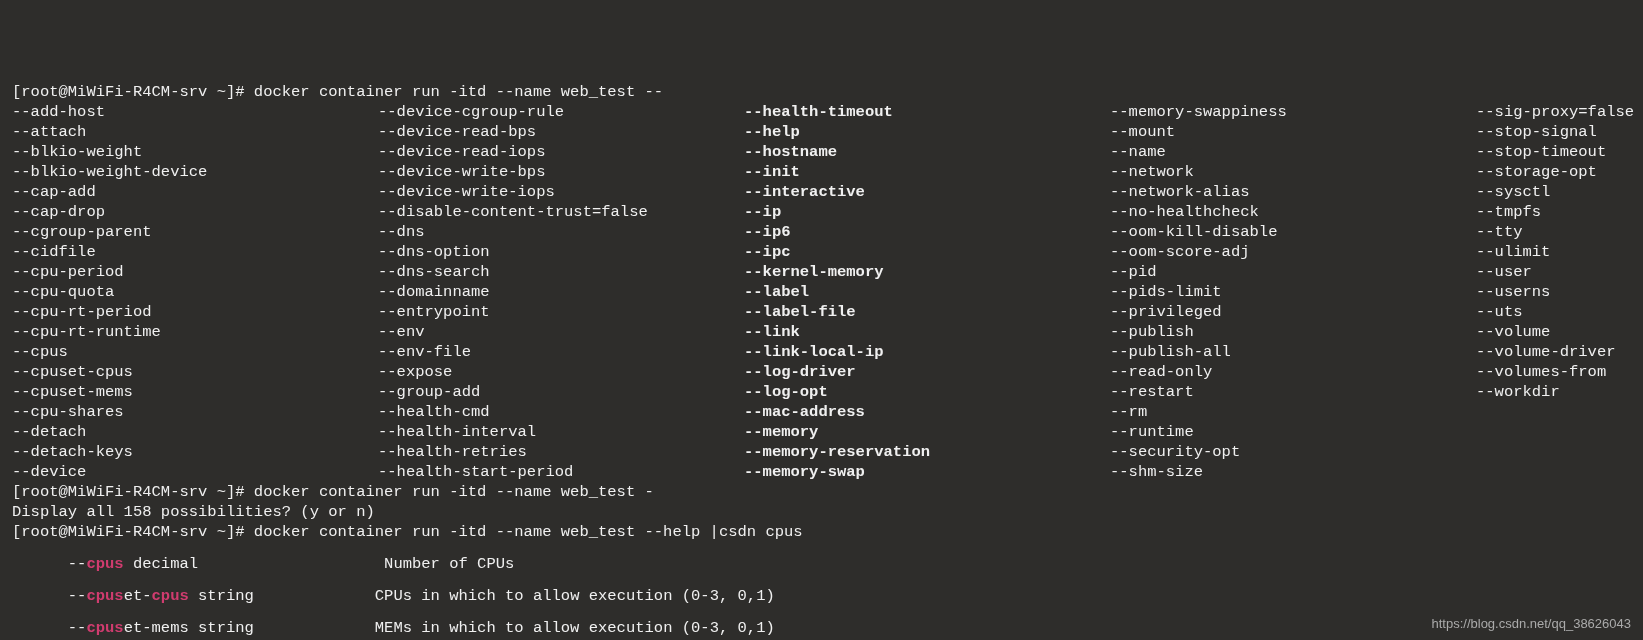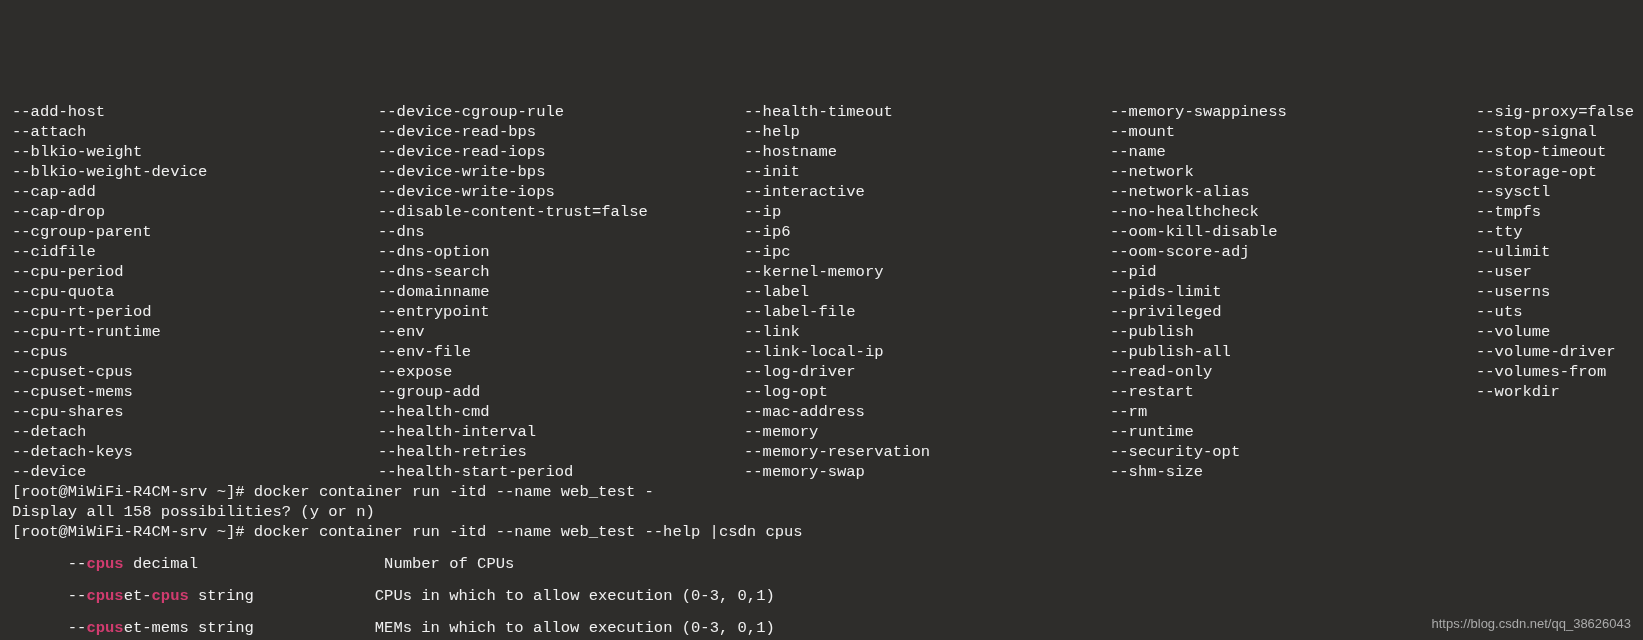--- a/index.html
+++ b/index.html
@@ -20,21 +20,21 @@
   .cmd { color: #f0f0f0; }
   .columns {
     display: flex;
     gap: 40px;
   }
   .col {
     flex: 0 0 auto;
   }
   .col1 { width: 326px; }
   .col2 { width: 326px; }
-  .col3 { width: 326px; }
+  .col3 { width: 326px; font-weight: bold; }
   .col4 { width: 326px; }
   .col5 { width: auto; }
   .hl { color: #d03c6f; font-weight: bold; }
   .cursor {
     display: inline-block;
     width: 9px;
     height: 17px;
     background: #f0f0f0;
     vertical-align: text-bottom;
   }
@@ -48,21 +48,21 @@
     white-space: nowrap;
   }
   .opt { display: block; }
   .help-line { display: block; margin-top: 12px; }
 </style>
 </head>
 <body>
 
 
 
-<div>
+<div><span><span class="prompt-user">[root@MiWiFi-R4CM-srv ~]# </span><span class="cmd">docker container run -itd --name web_test --</span></span>
 <div class="columns"><div class="col col1" id="c1"><span class="opt">--add-host</span><span class="opt">--attach</span><span class="opt">--blkio-weight</span><span class="opt">--blkio-weight-device</span><span class="opt">--cap-add</span><span class="opt">--cap-drop</span><span class="opt">--cgroup-parent</span><span class="opt">--cidfile</span><span class="opt">--cpu-period</span><span class="opt">--cpu-quota</span><span class="opt">--cpu-rt-period</span><span class="opt">--cpu-rt-runtime</span><span class="opt">--cpus</span><span class="opt">--cpuset-cpus</span><span class="opt">--cpuset-mems</span><span class="opt">--cpu-shares</span><span class="opt">--detach</span><span class="opt">--detach-keys</span><span class="opt">--device</span></div><div class="col col2" id="c2"><span class="opt">--device-cgroup-rule</span><span class="opt">--device-read-bps</span><span class="opt">--device-read-iops</span><span class="opt">--device-write-bps</span><span class="opt">--device-write-iops</span><span class="opt">--disable-content-trust=false</span><span class="opt">--dns</span><span class="opt">--dns-option</span><span class="opt">--dns-search</span><span class="opt">--domainname</span><span class="opt">--entrypoint</span><span class="opt">--env</span><span class="opt">--env-file</span><span class="opt">--expose</span><span class="opt">--group-add</span><span class="opt">--health-cmd</span><span class="opt">--health-interval</span><span class="opt">--health-retries</span><span class="opt">--health-start-period</span></div><div class="col col3" id="c3"><span class="opt">--health-timeout</span><span class="opt">--help</span><span class="opt">--hostname</span><span class="opt">--init</span><span class="opt">--interactive</span><span class="opt">--ip</span><span class="opt">--ip6</span><span class="opt">--ipc</span><span class="opt">--kernel-memory</span><span class="opt">--label</span><span class="opt">--label-file</span><span class="opt">--link</span><span class="opt">--link-local-ip</span><span class="opt">--log-driver</span><span class="opt">--log-opt</span><span class="opt">--mac-address</span><span class="opt">--memory</span><span class="opt">--memory-reservation</span><span class="opt">--memory-swap</span></div><div class="col col4" id="c4"><span class="opt">--memory-swappiness</span><span class="opt">--mount</span><span class="opt">--name</span><span class="opt">--network</span><span class="opt">--network-alias</span><span class="opt">--no-healthcheck</span><span class="opt">--oom-kill-disable</span><span class="opt">--oom-score-adj</span><span class="opt">--pid</span><span class="opt">--pids-limit</span><span class="opt">--privileged</span><span class="opt">--publish</span><span class="opt">--publish-all</span><span class="opt">--read-only</span><span class="opt">--restart</span><span class="opt">--rm</span><span class="opt">--runtime</span><span class="opt">--security-opt</span><span class="opt">--shm-size</span></div><div class="col col5" id="c5"><span class="opt">--sig-proxy=false</span><span class="opt">--stop-signal</span><span class="opt">--stop-timeout</span><span class="opt">--storage-opt</span><span class="opt">--sysctl</span><span class="opt">--tmpfs</span><span class="opt">--tty</span><span class="opt">--ulimit</span><span class="opt">--user</span><span class="opt">--userns</span><span class="opt">--uts</span><span class="opt">--volume</span><span class="opt">--volume-driver</span><span class="opt">--volumes-from</span><span class="opt">--workdir</span></div></div><span><span class="prompt-user">[root@MiWiFi-R4CM-srv ~]# </span><span class="cmd">docker container run -itd --name web_test -</span></span>
 <span>Display all 158 possibilities? (y or n)</span>
 <span><span class="prompt-user">[root@MiWiFi-R4CM-srv ~]# </span><span class="cmd">docker container run -itd --name web_test --help |csdn cpus</span></span>
 <span class="help-line"><span>      --</span><span class="hl">cpus</span><span> decimal                    Number of CPUs</span></span><span class="help-line"><span>      --</span><span class="hl">cpus</span><span>et-</span><span class="hl">cpus</span><span> string             CPUs in which to allow execution (0-3, 0,1)</span></span><span class="help-line"><span>      --</span><span class="hl">cpus</span><span>et-mems string             MEMs in which to allow execution (0-3, 0,1)</span></span><span><span class="prompt-user">[root@MiWiFi-R4CM-srv ~]# </span><span class="cursor"></span></span></div>
 <div class="watermark">https://blog.csdn.net/qq_38626043</div>
 
 
 
 
 </body></html>

